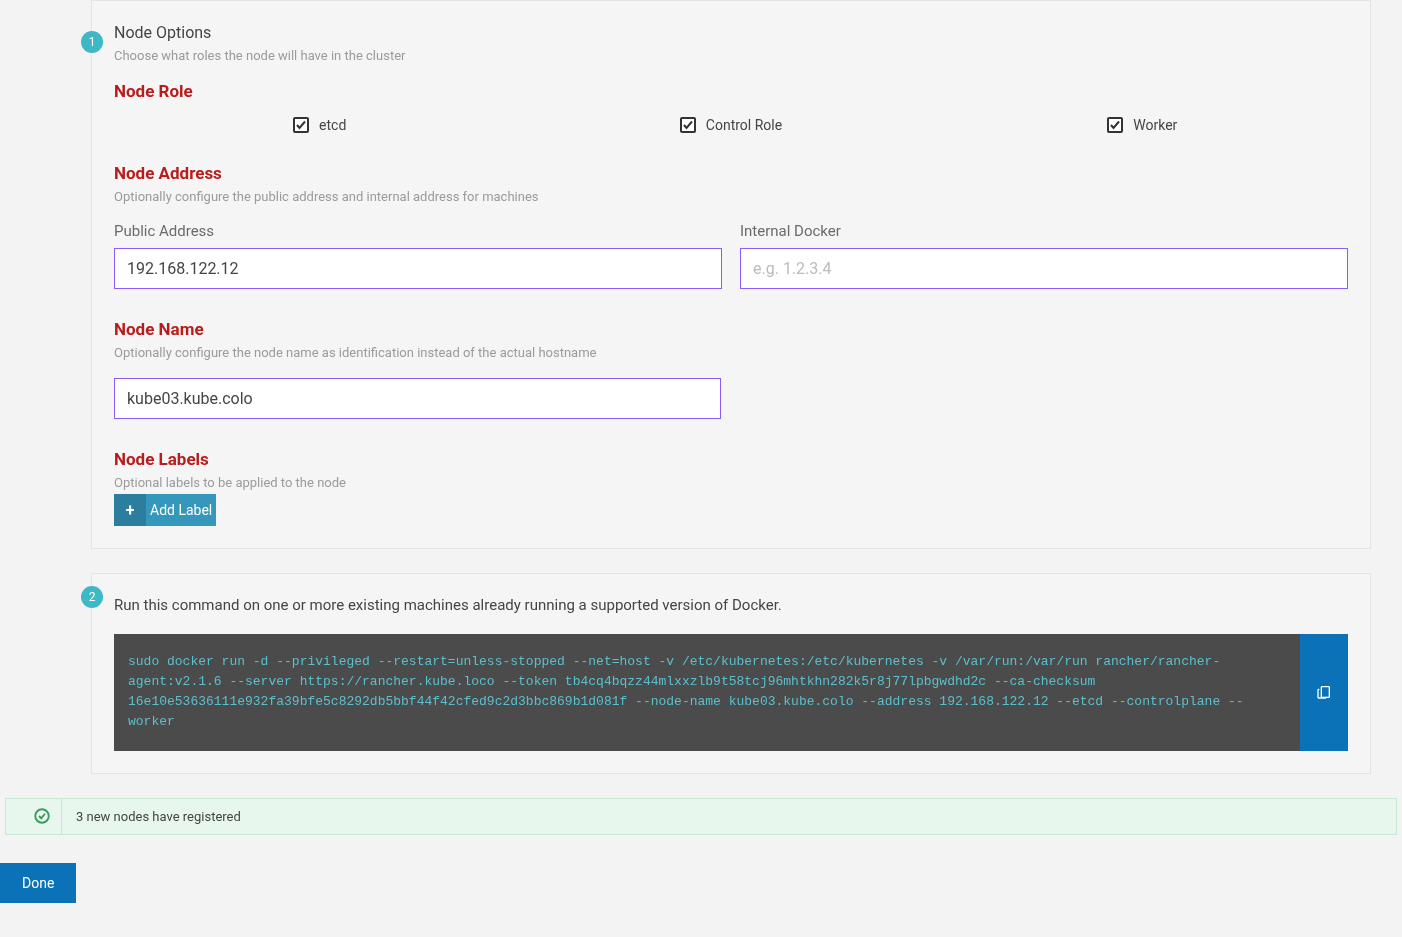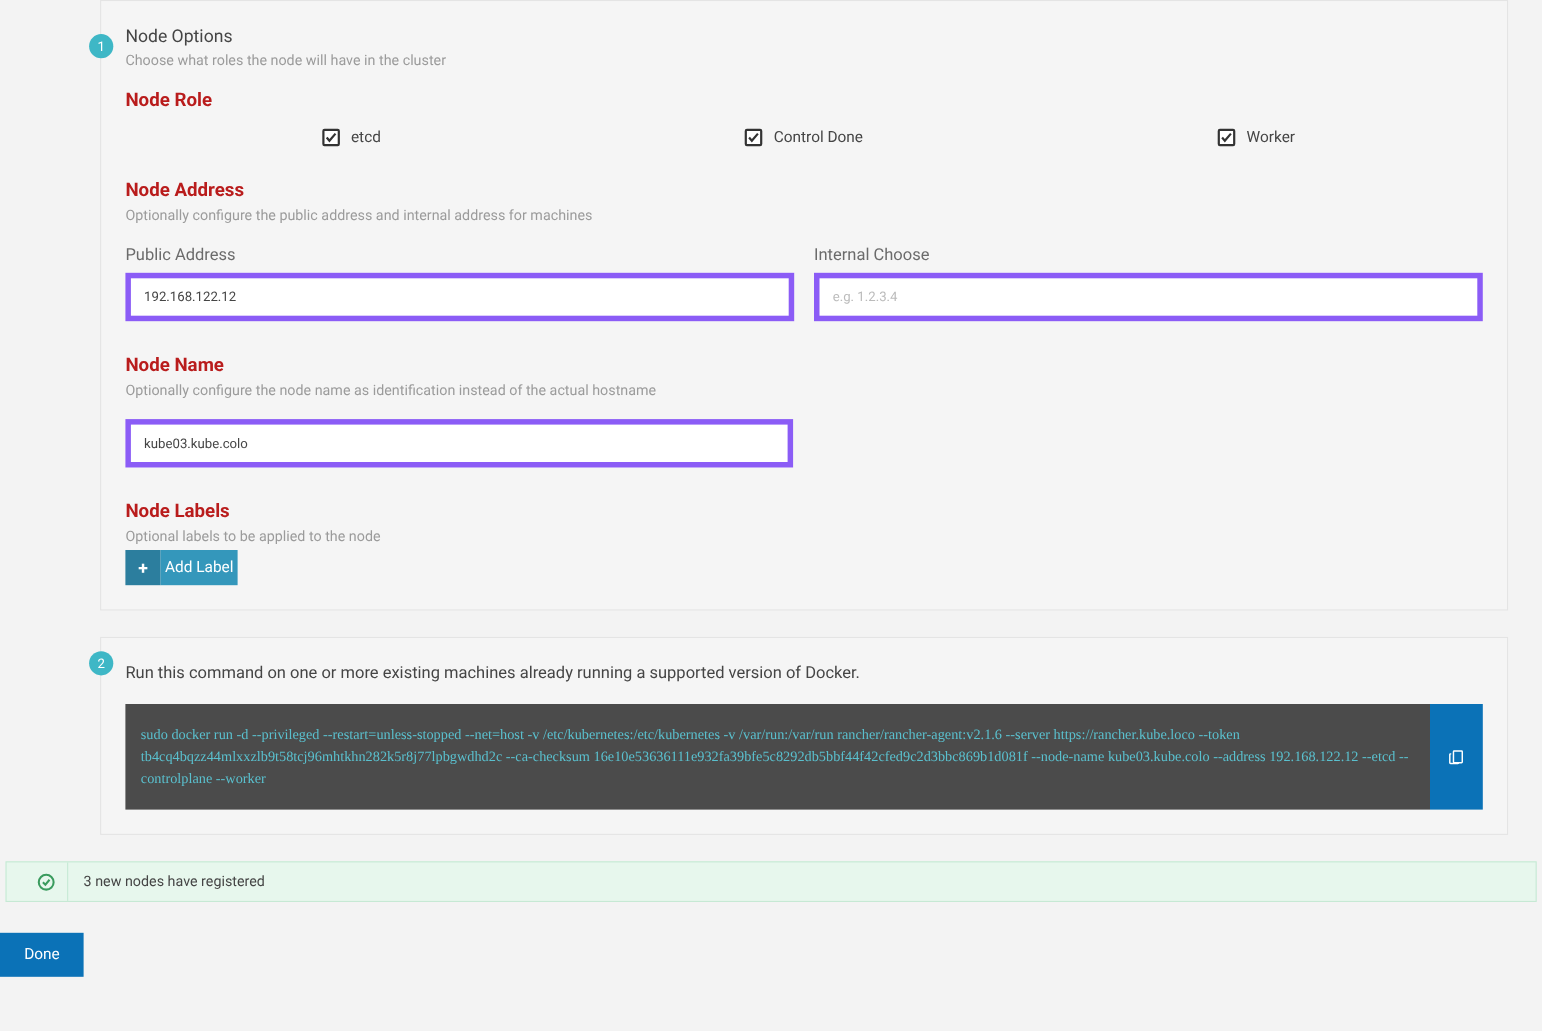--- a/index.html
+++ b/index.html
@@ -95,23 +95,23 @@
   flex: 1;
 }
 .field-label {
   font-size: 15px;
   color: #6b6b6b;
   margin-bottom: 8px;
 }
 .text-input {
   width: 100%;
   padding: 10px 12px;
-  border: 5px solid #8b5cf6;
+  border: 1px solid #8b5cf6;
   background: #fff;
-  font-size: 12px;
+  font-size: 16px;
   color: #454545;
   font-family: inherit;
   outline: none;
 }
 .text-input::placeholder {
   color: #bbb;
 }
 .name-row {
   width: 49.2%;
   margin-bottom: 30px;
@@ -144,21 +144,21 @@
   margin-bottom: 20px;
 }
 .command-row {
   display: flex;
   align-items: stretch;
 }
 .command-block {
   flex: 1;
   background: #4b4b4b;
   color: #5ac0ce;
-  font-family: Liberation Serif, serif;
+  font-family: Liberation Mono, monospace;
   font-size: 13px;
   padding: 18px 14px;
   line-height: 1.55;
   word-wrap: break-word;
   white-space: pre-wrap;
 }
 .copy-btn {
   width: 48px;
   background: #0b72b7;
   color: #fff;
@@ -231,41 +231,41 @@
             </svg>
         </span>
         <span>etcd</span>
       </div>
       <div class="role-item">
         <span class="checkbox">
           <svg viewBox="0 0 24 24" fill="none" stroke="#333" stroke-width="4">
               <polyline points="4 12 9 18 20 5"></polyline>
             </svg>
         </span>
-        <span>Control Done</span>
+        <span>Control Role</span>
       </div>
       <div class="role-item">
         <span class="checkbox">
           <svg viewBox="0 0 24 24" fill="none" stroke="#333" stroke-width="4">
               <polyline points="4 12 9 18 20 5"></polyline>
             </svg>
         </span>
         <span>Worker</span>
       </div>
     </div>
 
     <div class="subsection-title">Node Address</div>
     <div class="section-desc">Optionally configure the public address and internal address for machines</div>
     <div class="address-row">
       <div class="address-col">
         <div class="field-label">Public Address</div>
         <input class="text-input" type="text" value="192.168.122.12" style="">
       </div>
       <div class="address-col">
-        <div class="field-label">Internal Choose</div>
+        <div class="field-label">Internal Docker</div>
         <input class="text-input" type="text" placeholder="e.g. 1.2.3.4" style="">
       </div>
     </div>
 
     <div class="subsection-title">Node Name</div>
     <div class="section-desc">Optionally configure the node name as identification instead of the actual hostname</div>
     <div class="name-row">
       <input class="text-input" type="text" value="kube03.kube.colo" style="">
     </div>
 

